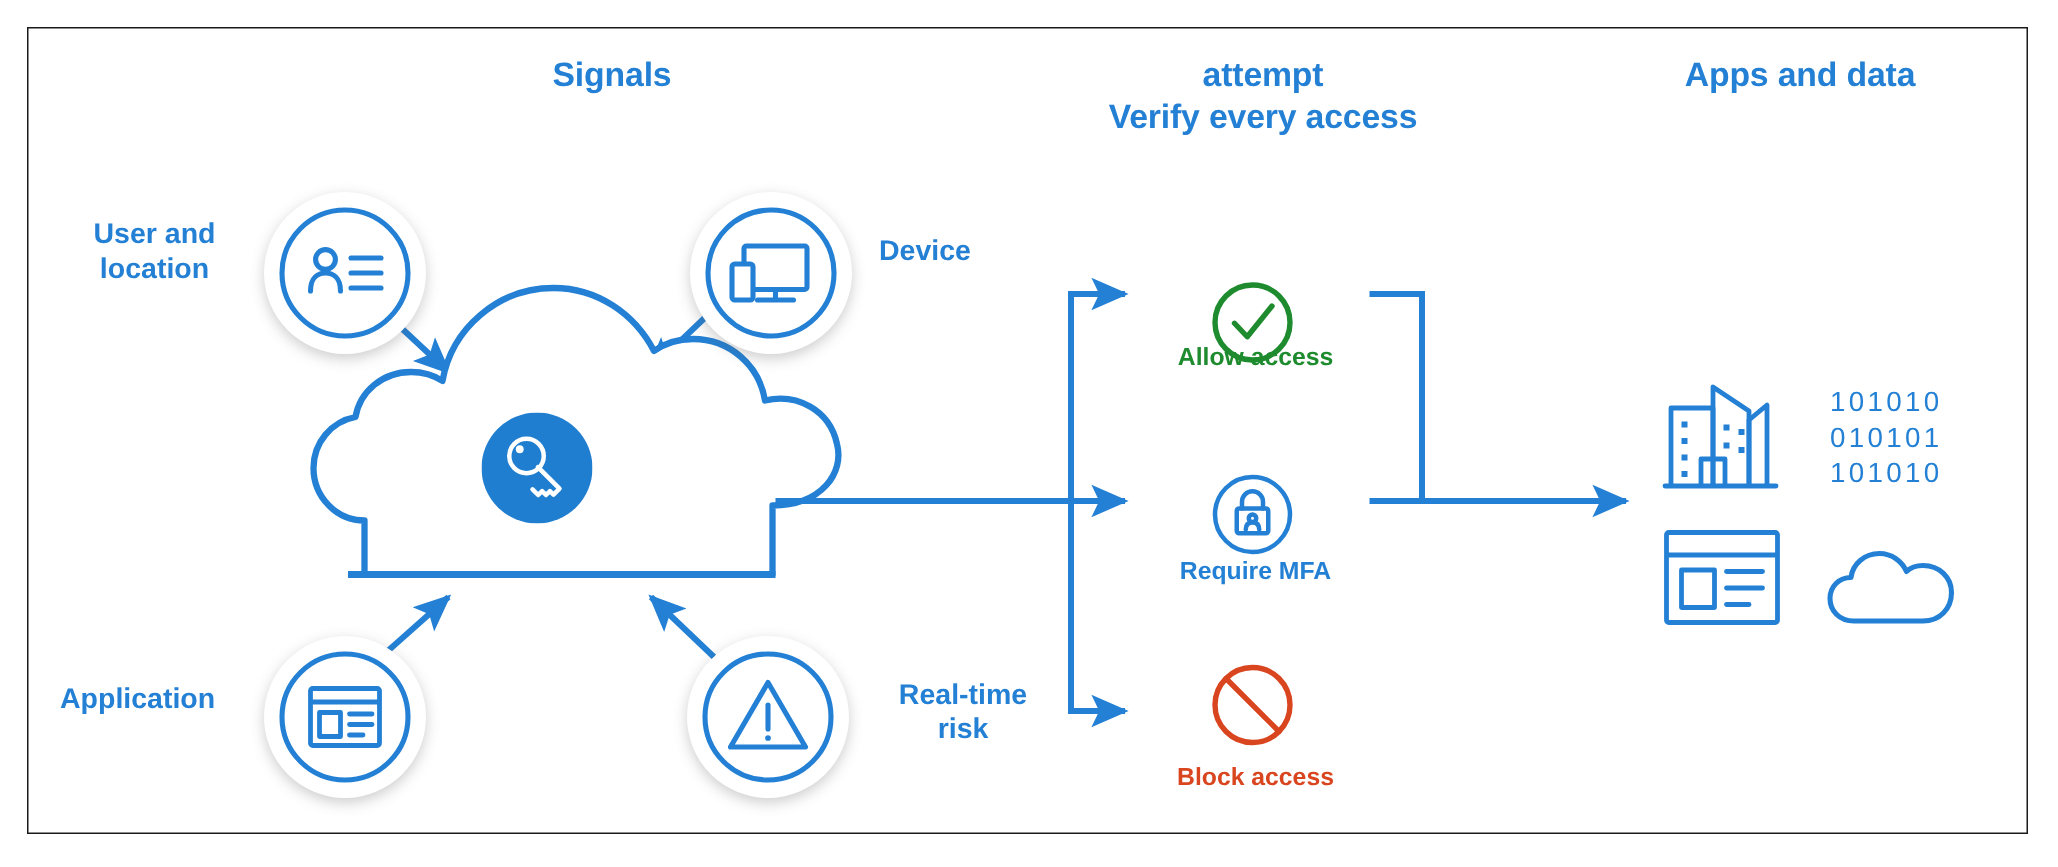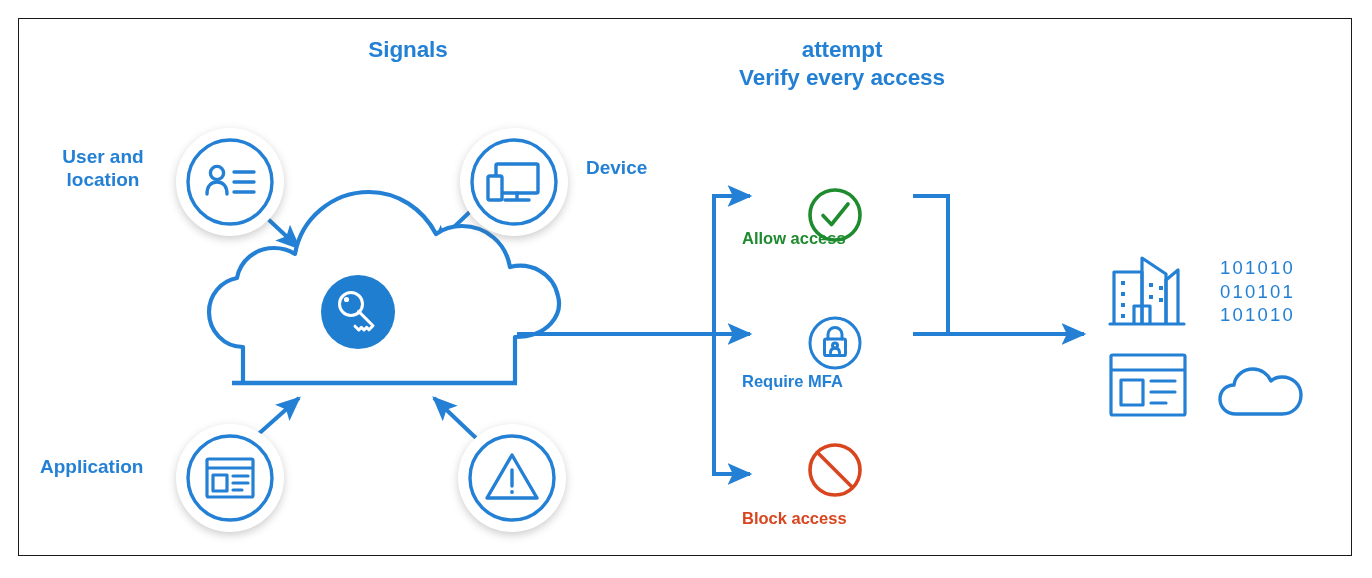--- a/index.html
+++ b/index.html
@@ -58,20 +58,21 @@
   #label-user        { left: 48px;  top: 145px; width: 110px; text-align: center; }
   #label-device      { left: 586px; top: 156px; width: 120px; text-align: left; }
   #label-application { left: 40px;  top: 455px; width: 126px; }
   #label-risk        { left: 588px; top: 452px; width: 108px; text-align: center; }
 
   .decision-label {
     position: absolute;
     font-size: 16.5px;
     font-weight: bold;
     line-height: 1.2;
+    text-align: center;
     width: 190px;
   }
   #label-allow  { left: 742px; top: 229px; color: #1e8b2e; }
   #label-mfa    { left: 742px; top: 372px; color: #2380d4; }
   #label-block  { left: 742px; top: 509px; color: #d9451f; }
 
   .icon-circle {
     position: absolute;
     width: 108px;
     height: 108px;
@@ -150,20 +151,21 @@
     <line x1="913" y1="334" x2="1084" y2="334" stroke="#2380d4" stroke-width="4" marker-end="url(#arrowBlue)"></line>
   </svg>
 
   <div class="col-header" id="header-signals">Signals</div>
 
   <div class="col-header" id="header-verify">
     <div>attempt</div>
     <div>Verify every access</div>
   </div>
 
+  <div class="col-header" id="header-apps">Apps and data</div>
 
   <div class="icon-circle" id="circle-user">
     <svg width="108" height="108" viewBox="0 0 108 108">
       <circle cx="54" cy="54" r="42" fill="#ffffff" stroke="#2380d4" stroke-width="3.4"></circle>
       <g stroke="#2380d4" stroke-width="3.4" fill="none" stroke-linecap="round">
         <circle cx="41" cy="45" r="6.6"></circle>
         <path d="M31 66 C31 57 36 54 41 54 C46 54 51 57 51 66"></path>
         <line x1="58" y1="44" x2="78" y2="44"></line>
         <line x1="58" y1="54" x2="78" y2="54"></line>
         <line x1="58" y1="64" x2="78" y2="64"></line>
@@ -221,20 +223,24 @@
 
   <div class="signal-label" id="label-user">
     <div>User and</div>
     <div>location</div>
   </div>
 
   <div class="signal-label" id="label-device">Device</div>
 
   <div class="signal-label" id="label-application">Application</div>
 
+  <div class="signal-label" id="label-risk">
+    <div>Real-time</div>
+    <div>risk</div>
+  </div>
 
   <div class="plain-icon" id="icon-allow">
     <svg width="66" height="66" viewBox="0 0 66 66">
       <g fill="none" stroke="#1e8b2e" stroke-width="3.6" stroke-linecap="round" stroke-linejoin="round">
         <circle cx="33" cy="33" r="25"></circle>
         <path d="M21 33.5 L29.5 42.5 L46 22"></path>
       </g>
     </svg>
   </div>
 

